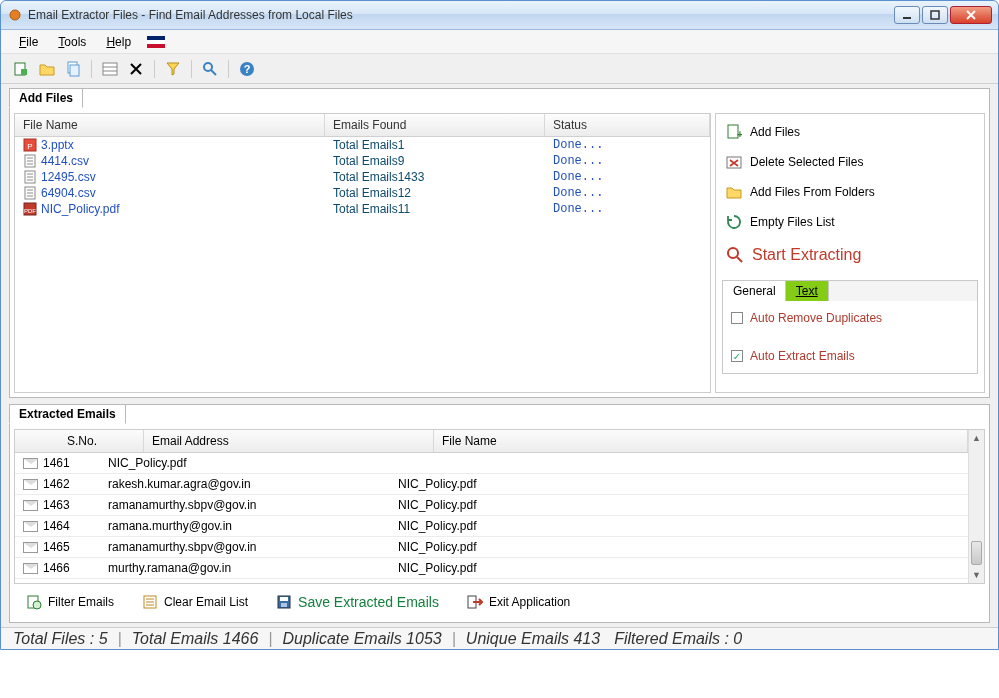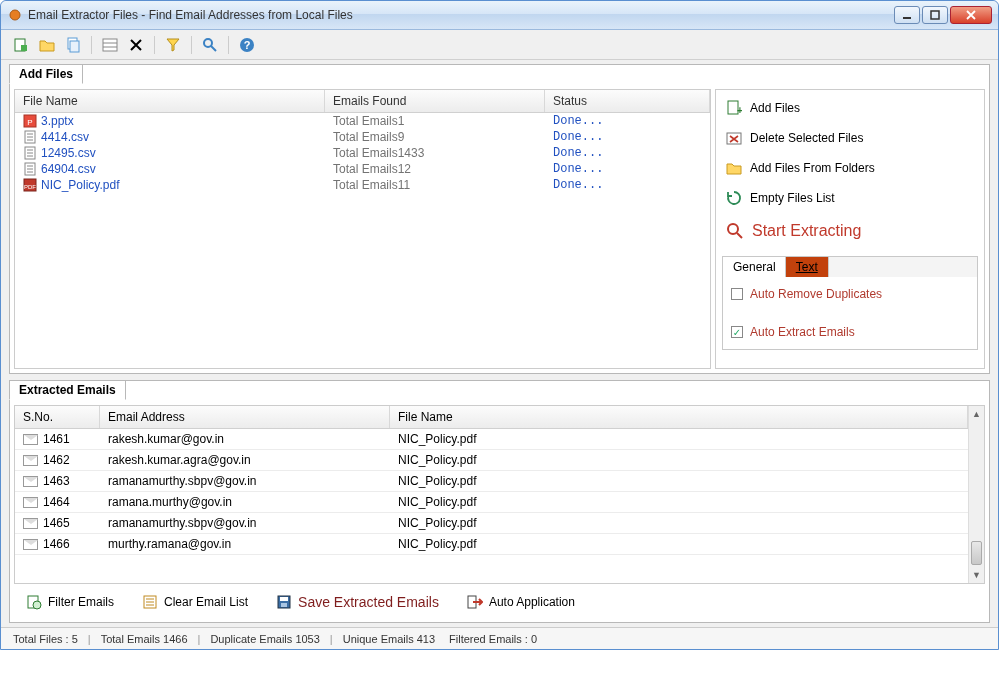--- a/index.html
+++ b/index.html
@@ -35,63 +35,63 @@
 .files-panel { flex: 1; border: 1px solid #ccc; margin: 2px 4px 4px 4px; background: #fff; position: relative; }
 .files-header { display: flex; border-bottom: 1px solid #d0d0d0; background: linear-gradient(#fcfcfc,#ececec); }
 .files-header > div { padding: 4px 8px; border-right: 1px solid #d8d8d8; color: #333; }
 .fh-name { width: 310px; }
 .fh-emails { width: 220px; }
 .fh-status { flex: 1; }
 .files-body { overflow: auto; }
 .file-row { display: flex; align-items: center; padding-top: 1px; padding-bottom: 1px; border-bottom: 0; }
 .file-row > div { padding: 0 8px; }
 .fr-name { width: 310px; color: #2050c0; display: flex; align-items: center; gap: 4px; }
-.fr-emails { width: 220px; color: #737373; }
+.fr-emails { width: 220px; color: #0c4a6e; }
 .fr-status { flex: 1; color: #2050c0; font-family: Liberation Mono, monospace; }
 .file-icon { width: 14px; height: 14px; display: inline-flex; align-items: center; justify-content: center; }
 
 .side-panel { width: 270px; border: 1px solid #ccc; margin: 2px 4px 4px 0; background: #fff; padding: 6px; display: flex; flex-direction: column; gap: 6px; }
 .side-btn { display: flex; align-items: center; gap: 8px; padding: 4px 4px; cursor: pointer; }
 .side-btn .ic { width: 16px; height: 16px; display: inline-flex; align-items: center; justify-content: center; }
 .side-start { display: flex; align-items: center; gap: 8px; padding: 6px 4px; color: #c0392b; font-size: 16px; cursor: pointer; }
 
 .opt-tabs { border: 1px solid #c8c8c8; margin-top: 4px; }
 .opt-tabbar { display: flex; background: #f4f4f4; }
 .opt-tab { padding: 3px 10px; border: 1px solid #c8c8c8; border-bottom: none; background: #fff; margin-right: -1px; margin-top:-1px; margin-left:-1px; cursor: pointer; }
-.opt-tab.inactive { background: #c2410c; text-decoration: underline; }
+.opt-tab.inactive { background: #84cc16; text-decoration: underline; }
 .opt-body { padding: 10px 8px; display: flex; flex-direction: column; gap: 24px; }
 .opt-check { display: flex; align-items: center; gap: 7px; color: #b03a2e; font-size: 12px; }
 .chk { width: 12px; height: 12px; border: 1px solid #888; background: #fff; display: inline-flex; align-items: center; justify-content: center; font-size: 10px; color: #2a6; }
 
 .bottom-box { flex: 1; }
 .bottom-box .box-inner { height: calc(100% - 0px); display: flex; flex-direction: column; }
 .emails-panel { flex: 1; border: 1px solid #ccc; margin: 2px 4px 2px 4px; background: #fff; display: flex; }
 .emails-grid { flex: 1; display: flex; flex-direction: column; }
 .emails-header { display: flex; border-bottom: 1px solid #d0d0d0; background: linear-gradient(#fcfcfc,#ececec); }
 .emails-header > div { padding: 4px 8px; border-right: 1px solid #d8d8d8; }
-.eh-sno { width: 85px; }
+.eh-sno { width: 85px; margin-left: 44px; }
 .eh-addr { width: 290px; }
 .eh-fname { flex: 1; }
 .emails-body { flex: 1; overflow: hidden; }
 .email-row { display: flex; align-items: center; border-bottom: 1px solid #ececec; padding: 3px 0; }
 .email-row > div { padding: 0 8px; }
 .er-sno { width: 85px; display: flex; align-items: center; gap: 5px; }
 .er-addr { width: 290px; }
 .er-fname { flex: 1; }
 .env-icon { width: 15px; height: 11px; border: 1px solid #999; background: #fff; position: relative; display: inline-block; }
 .env-icon::before { content: ''; position: absolute; top: 0; left: 0; right: 0; height: 0; border-left: 7px solid transparent; border-right: 7px solid transparent; border-top: 5px solid #ddd; }
 .vscroll { width: 16px; background: #f0f0f0; border-left: 1px solid #ddd; position: relative; }
 .vscroll .arrow { height: 16px; display: flex; align-items: center; justify-content: center; color: #666; font-size: 9px; }
 .vscroll .thumb { position: absolute; left: 2px; right: 2px; bottom: 18px; height: 24px; background: linear-gradient(#e8e8e8,#c8c8c8); border: 1px solid #aaa; border-radius: 2px; }
 
 .actionbar { height: 32px; display: flex; align-items: center; padding: 0 4px; gap: 12px; margin: 0 4px 4px 4px; }
 .actbtn { display: flex; align-items: center; gap: 6px; padding: 3px 8px; cursor: pointer; }
-.actbtn.save { color: #7f1d1d; font-size: 14px; }
-
-.statusbar { height: 22px; border-top: 1px solid #ccc; background: #f6f6f6; display: flex; align-items: center; padding: 0 8px; gap: 6px; font-size: 11px; color: #333; }
+.actbtn.save { color: #15803d; font-size: 14px; }
+
+.statusbar { height: 22px; border-top: 1px solid #ccc; background: #f6f6f6; display: flex; align-items: center; padding: 0 8px; gap: 6px; font-size: 16px; color: #333; font-style: italic; }
 .statusbar .sseg { padding: 0 4px; }
 .statusbar .sdiv { color: #999; }
 
 svg { display: block; }
 </style>
 </head>
 <body>
 
 <div class="window">
 
@@ -114,20 +114,26 @@
           </svg>
         </div>
       <div class="winbtn close">
           <svg width="12" height="10">
             <path d="M2 1 L10 9 M10 1 L2 9" stroke="#fff" stroke-width="1.8"></path>
           </svg>
         </div>
     </div>
   </div>
 
+  <div class="menubar">
+    <div class="menuitem"><u>F</u><span>ile</span></div>
+    <div class="menuitem"><u>T</u><span>ools</span></div>
+    <div class="menuitem"><u>H</u><span>elp</span></div>
+    <span class="flag"></span>
+  </div>
 
   <div class="toolbar">
     <span class="tbtn">
         <svg width="16" height="16">
           <rect x="2" y="2" width="10" height="12" fill="#fff" stroke="#2e7d32"></rect>
           <rect x="8" y="8" width="6" height="6" fill="#4caf50"></rect>
         </svg>
       </span>
     <span class="tbtn">
         <svg width="16" height="16">
@@ -336,21 +342,20 @@
               <div class="eh-sno">S.No.</div>
               <div class="eh-addr">Email Address</div>
               <div class="eh-fname">File Name</div>
             </div>
             <div class="emails-body" id="emails-body">
                 <div class="email-row">
                   <div class="er-sno">
                     <span class="env-icon"></span>
                     <span>1461</span>
                   </div>
-                  <div class="er-addr">rakesh.kumar@gov.in</div>
                   <div class="er-fname">NIC_Policy.pdf</div>
                 </div>
                 <div class="email-row">
                   <div class="er-sno">
                     <span class="env-icon"></span>
                     <span>1462</span>
                   </div>
                   <div class="er-addr">rakesh.kumar.agra@gov.in</div>
                   <div class="er-fname">NIC_Policy.pdf</div>
                 </div>
@@ -426,21 +431,21 @@
               </span>
             <span>Save Extracted Emails</span>
           </div>
           <div class="actbtn">
             <span>
                 <svg width="16" height="16">
                   <rect x="1" y="2" width="8" height="12" fill="#fff" stroke="#444"></rect>
                   <path d="M6 8h9M12 5l3 3-3 3" fill="none" stroke="#c0392b" stroke-width="2"></path>
                 </svg>
               </span>
-            <span>Auto Application</span>
+            <span>Exit Application</span>
           </div>
         </div>
       </div>
     </div>
 
   </div>
 
   <div class="statusbar">
     <span class="sseg">
       <span>Total Files :</span>

